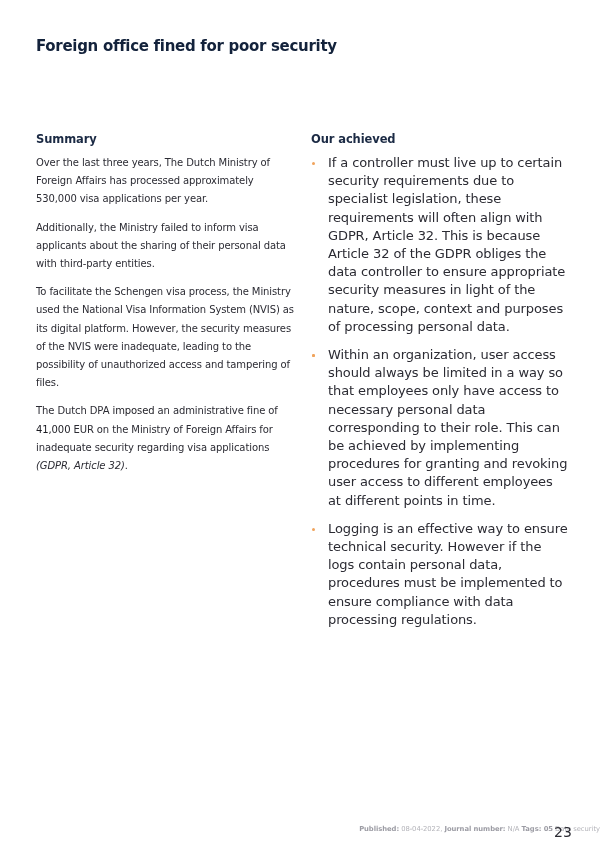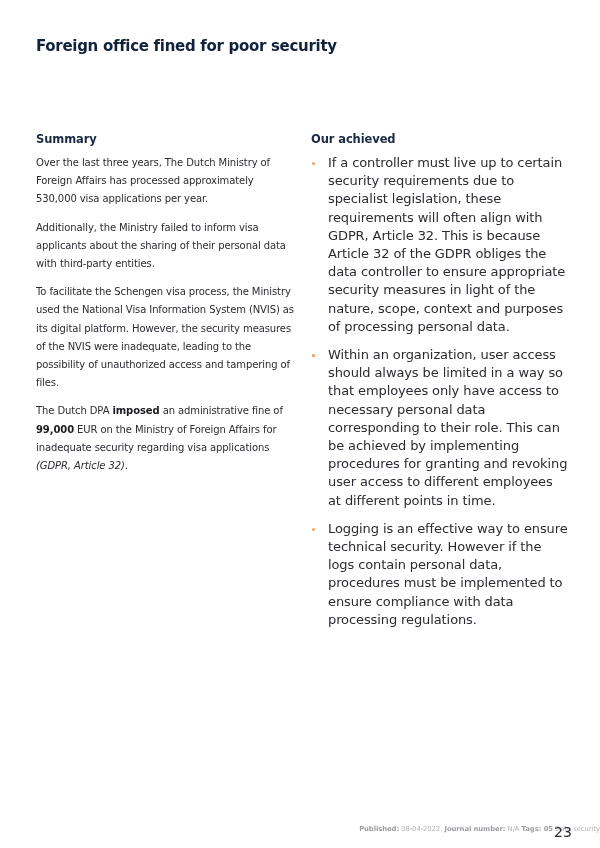--- a/index.html
+++ b/index.html
@@ -14,21 +14,21 @@
     .col { position: absolute; top: 132px; }
     .col-left { left: 36px; width: 258px; }
     .col-right { left: 311px; width: 258px; }
 
     .heading {
       font-size: 11.5px; font-weight: bold; color: #1b2a44; margin-bottom: 8px; letter-spacing: -0.1px;
     }
     .para {
       font-size: 10px; line-height: 18.2px; color: #2b2b33; margin-bottom: 10px; letter-spacing: -0.1px;
     }
-    .para b { font-weight: bold; color: #1b1b22; }
+    .para b { font-weight: normal; color: #1b1b22; }
     .para i { font-style: italic; }
 
     .heading-decision { margin-top: 14px; }
 
     .bullets { list-style: none; }
     .bullet {
       position: relative; padding-left: 17px;
       font-size: 13px; line-height: 18.2px; color: #2b2b33; margin-bottom: 10px; letter-spacing: -0.1px;
     }
     .bullet-dot {
@@ -49,21 +49,21 @@
 <body>
 
 <h1 class="title">Foreign office fined for poor security</h1>
 
 <section class="col col-left">
   <h2 class="heading">Summary</h2>
   <p class="para">Over the last three years, The Dutch Ministry of Foreign Affairs has processed approximately 530,000 visa applications per year.</p>
   <p class="para">Additionally, the Ministry failed to inform visa applicants about the sharing of their personal data with third-party entities.</p>
   <p class="para">To facilitate the Schengen visa process, the Ministry used the National Visa Information System (NVIS) as its digital platform. However, the security measures of the NVIS were inadequate, leading to the possibility of unauthorized access and tampering of files.</p>
 
-  <p class="para"><span>The Dutch DPA </span><b>imposed</b><span> an administrative fine of </span><b>99,000</b><span> EUR on the Ministry of Foreign Affairs for inadequate security regarding visa applications </span><i>(GDPR, Article 32)</i><span>.</span></p>
+  <p class="para"><span>The Dutch DPA </span><b>imposed</b><span> an administrative fine of </span><b>41,000</b><span> EUR on the Ministry of Foreign Affairs for inadequate security regarding visa applications </span><i>(GDPR, Article 32)</i><span>.</span></p>
 </section>
 
 <section class="col col-right">
   <h2 class="heading">Our achieved</h2>
   <ul class="bullets">
     <li class="bullet">
       <span class="bullet-dot"></span>
       <span>If a controller must live up to certain security requirements due to specialist legislation, these requirements will often align with GDPR, Article 32. This is because Article 32 of the GDPR obliges the data controller to ensure appropriate security measures in light of the nature, scope, context and purposes of processing personal data.</span>
     </li>
     <li class="bullet">

